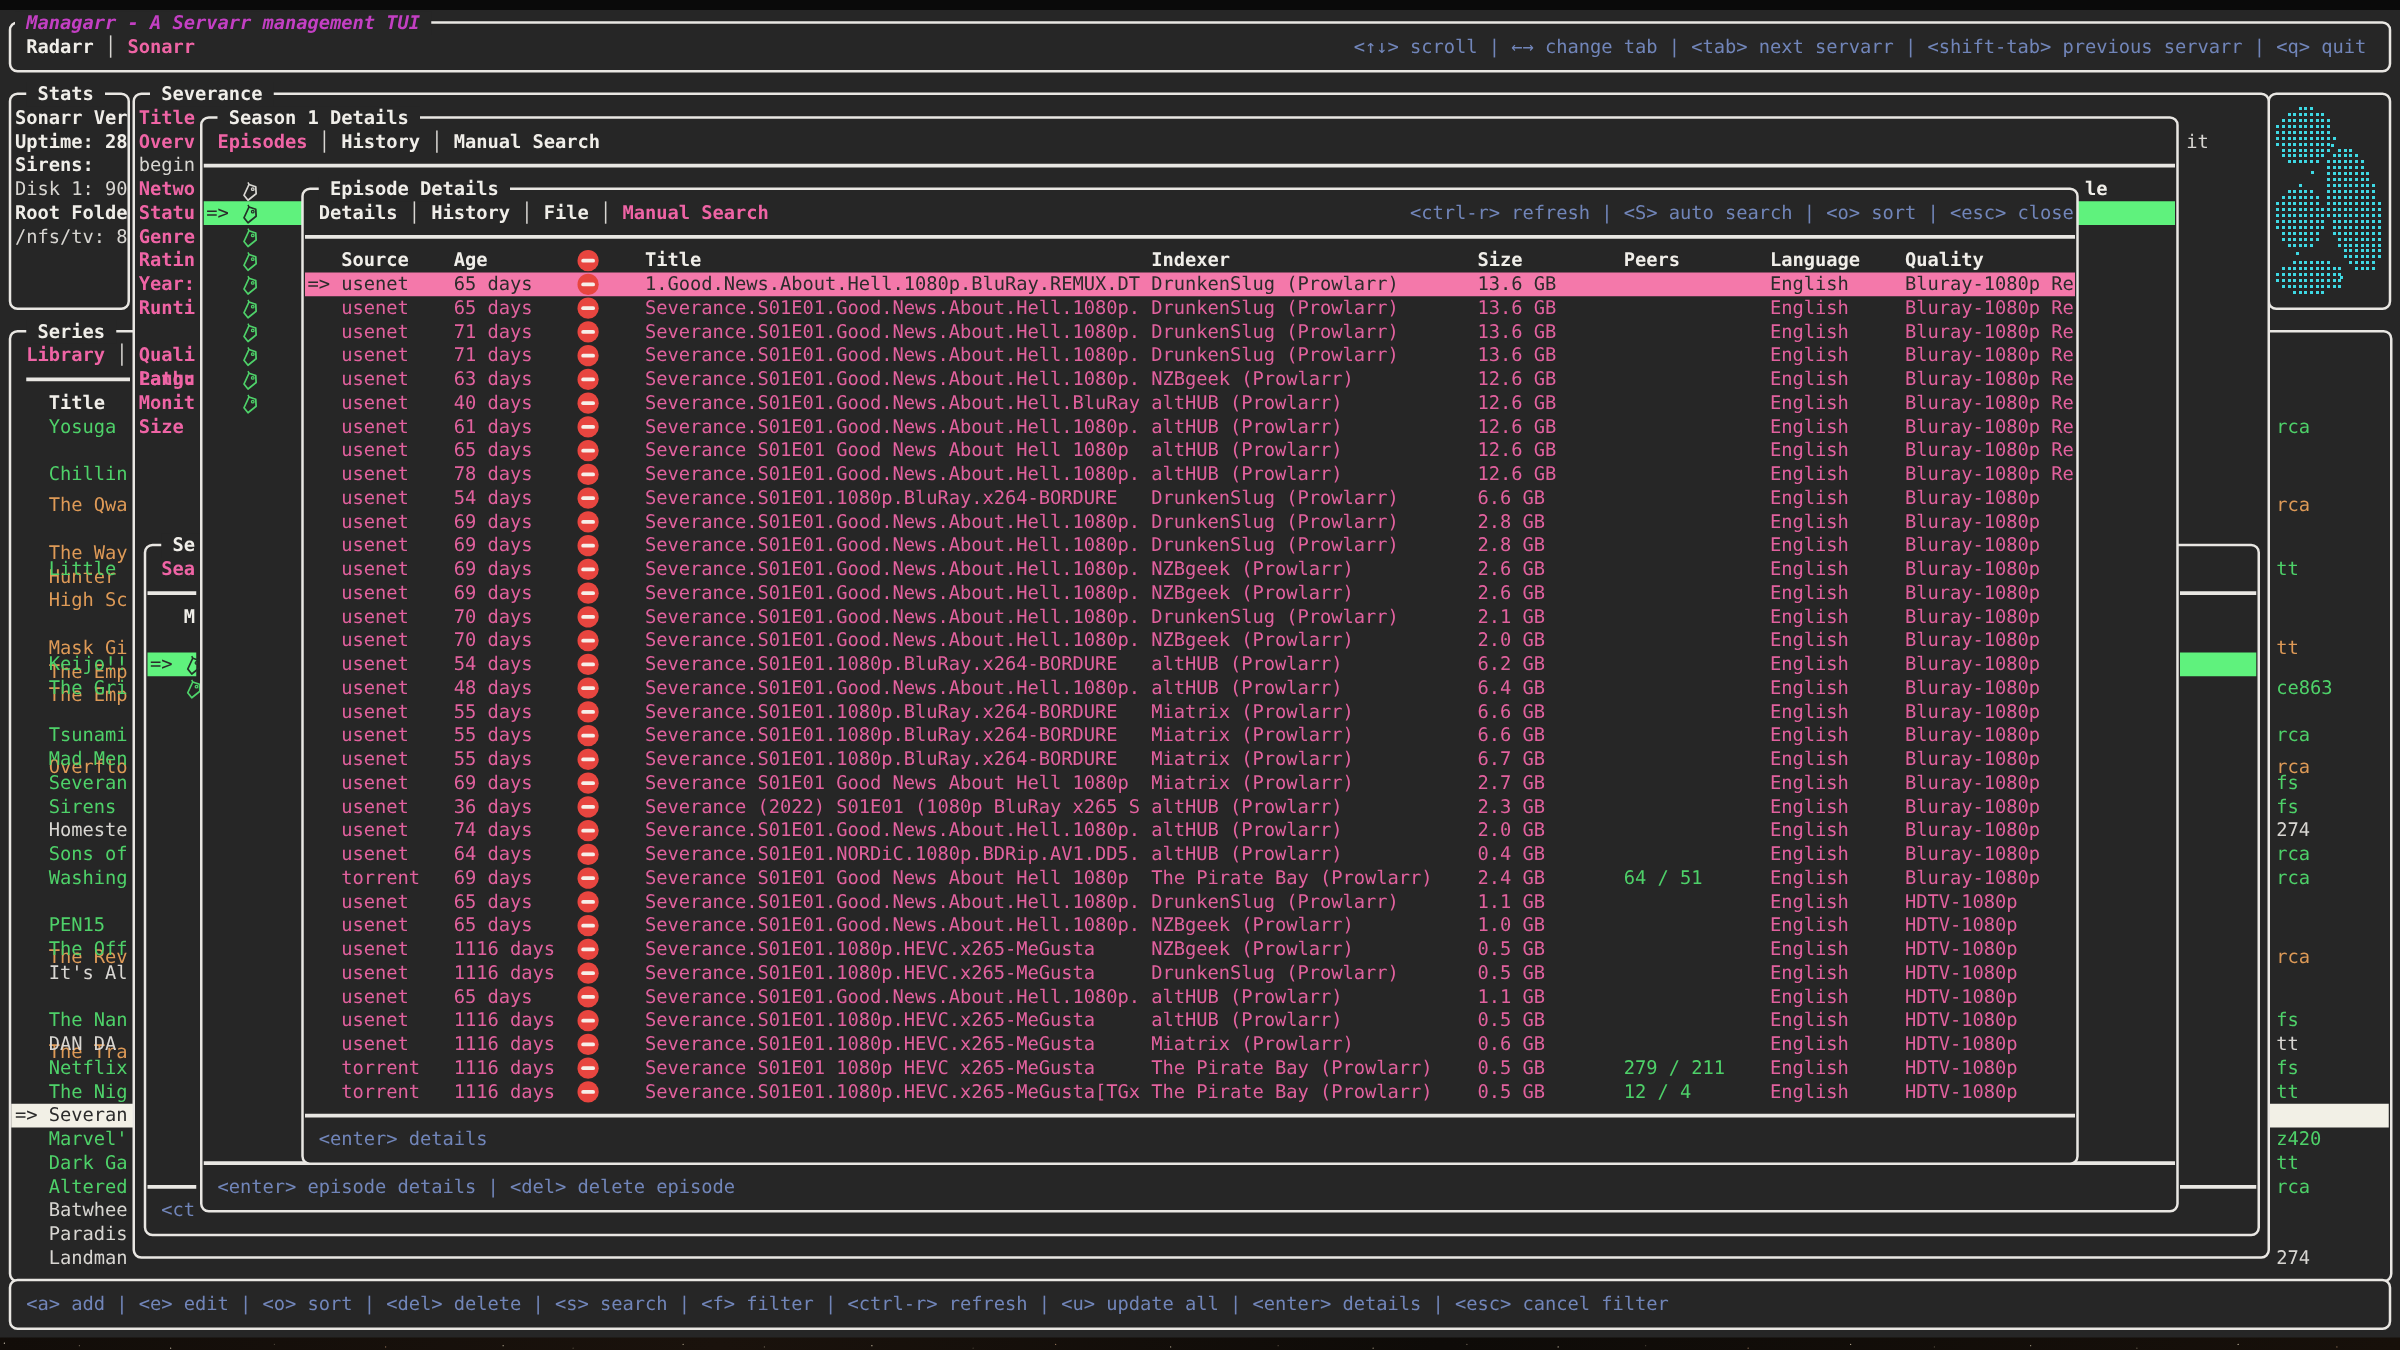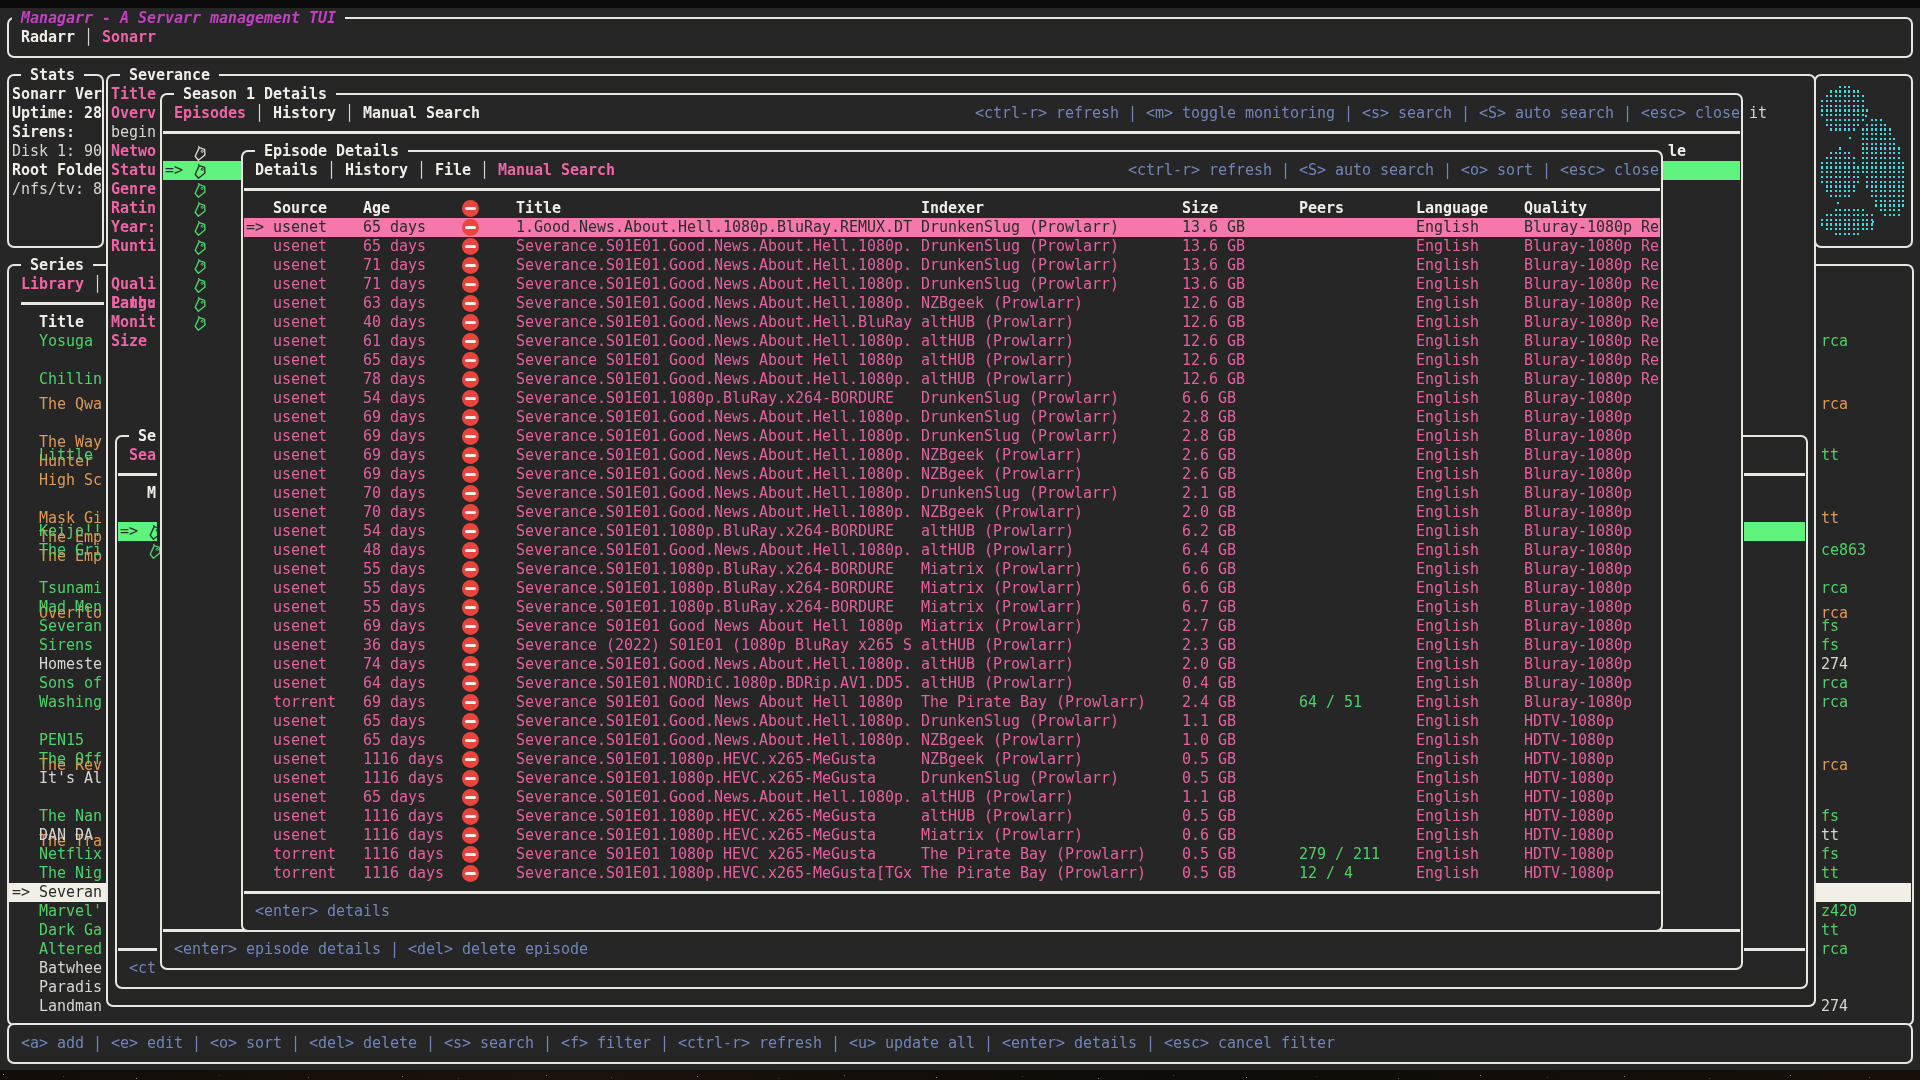--- a/index.html
+++ b/index.html
@@ -57,20 +57,21 @@
 
 <div class="screen">
   <div class="strip-top"></div>
 
   <div class="layer">
     <div class="box" style="left:7px;top:17px;width:1906px;height:41px;"></div>
     <span class="t b it c-mag titlebg" style="left:12px;top:8.5px;padding:0 9px;">Managarr - A Servarr management TUI</span>
     <span class="t b c-wb" style="left:21px;top:27.5px;">Radarr</span>
     <span class="t c-w" style="left:84px;top:27.5px;">│</span>
     <span class="t b c-pinkb" style="left:102px;top:27.5px;">Sonarr</span>
+    <span class="t c-key" style="left:1083px;top:27.5px;">&lt;↑↓&gt; scroll | ←→ change tab | &lt;tab&gt; next servarr | &lt;shift-tab&gt; previous servarr | &lt;q&gt; quit</span>
   </div>
 
   <div class="layer">
     <div class="box" style="left:7px;top:74px;width:97px;height:174px;"></div>
     <span class="t b c-wb titlebg" style="left:21px;top:65.5px;padding:0 9px;">Stats</span>
     <div id="stats-lines">
         <span class="t b c-wb" style="left: 12px; top: 84.5px;">Sonarr Ver</span>
         <span class="t b c-wb" style="left: 12px; top: 103.5px;">Uptime: 28</span>
         <span class="t b c-wb" style="left: 12px; top: 122.5px;">Sirens:</span>
         <span class="t c-w" style="left: 12px; top: 141.5px;">Disk 1: 90</span>
@@ -586,21 +587,20 @@
   </div>
 
   <div class="layer">
     <div class="box" style="left:159.5px;top:93px;width:1583px;height:877px;"></div>
     <span class="t b c-wb titlebg" style="left:174px;top:84.5px;padding:0 9px;">Season 1 Details</span>
     <span class="t b c-pinkb" style="left:174px;top:103.5px;">Episodes</span>
     <span class="t c-w" style="left:255px;top:103.5px;">│</span>
     <span class="t b c-wb" style="left:273px;top:103.5px;">History</span>
     <span class="t c-w" style="left:345px;top:103.5px;">│</span>
     <span class="t b c-wb" style="left:363px;top:103.5px;">Manual Search</span>
-    <span class="t c-key" style="left:975px;top:103.5px;">&lt;ctrl-r&gt; refresh | &lt;m&gt; toggle monitoring | &lt;s&gt; search | &lt;S&gt; auto search | &lt;esc&gt; close</span>
     <div class="hline" style="left:162.5px;top:131px;width:1577px;"></div>
     <span class="tagicon" id="episodes-header-tag" style="left:192px;top:145px;"><svg width="15" height="17" viewBox="0 0 15 17" fill="none">
           <path d="M7.2 2.6 L12.6 4.4 L12.9 10.0 L6.4 15.2 L3.2 11.2 Z" stroke="#d8d6d2" stroke-width="1.4" stroke-linejoin="round"></path>
           <circle cx="10.2" cy="6.3" r="1.05" stroke="#d8d6d2" stroke-width="1"></circle>
           <path d="M7.2 2.6 L6.4 0.9" stroke="#d8d6d2" stroke-width="1.2"></path>
         </svg></span>
     <span class="t b c-wb" style="left:1668px;top:141.5px;">le</span>
     <div class="bar green" style="left:162.5px;top:160.5px;width:1577px;"></div>
     <span class="t c-sel" style="left:165px;top:160.5px;">=&gt;</span>
     <span class="tagicon" id="episode-tag-sel" style="left:192px;top:163px;"><svg width="15" height="17" viewBox="0 0 15 17" fill="none">

